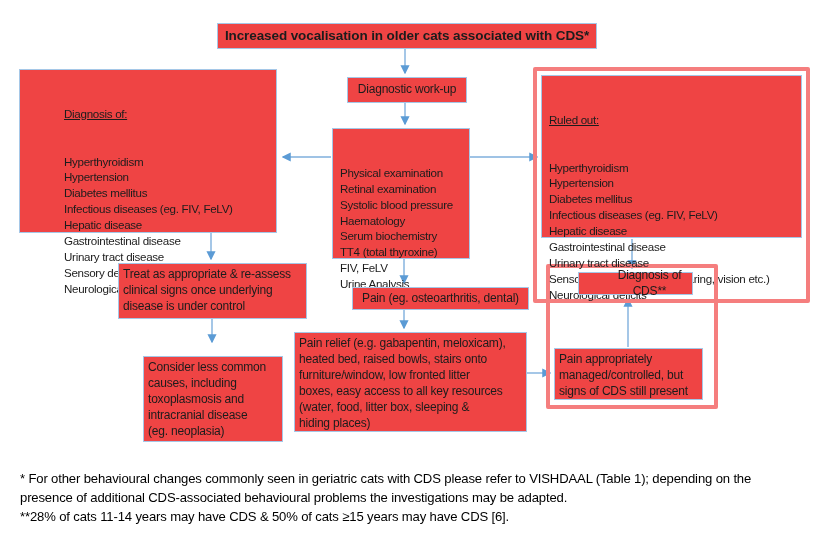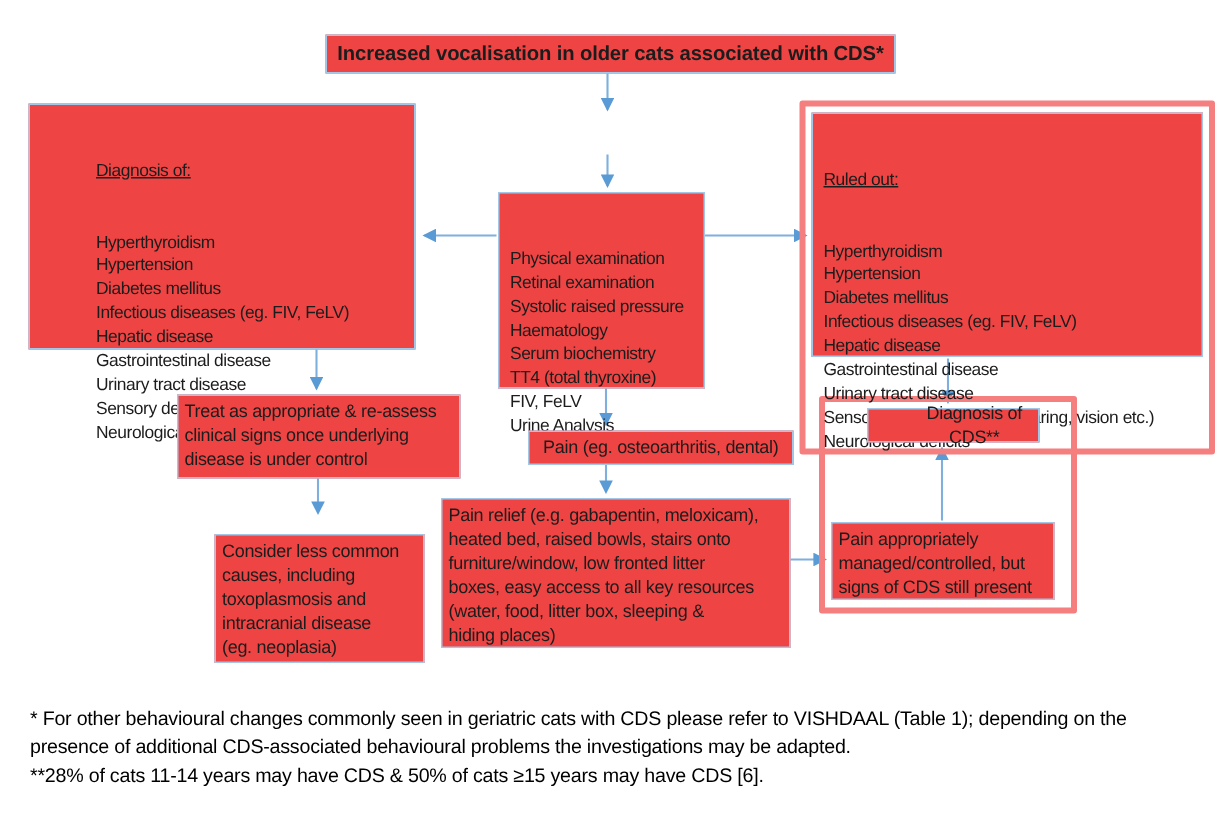--- a/index.html
+++ b/index.html
@@ -47,38 +47,39 @@
       <line x1="628" y1="347" x2="628" y2="299" marker-end="url(#ah)"></line>
       <line x1="527" y1="373" x2="550" y2="373" marker-end="url(#ah)"></line>
     </g>
   </svg>
 
   <div class="redrect" style="left:533px;top:67px;width:277px;height:236px;"></div>
   <div class="redrect" style="left:546px;top:264px;width:172px;height:145px;"></div>
 
   <div id="title-box" class="fbox center" style="left:217px;top:23px;width:380px;height:26px;">Increased vocalisation in older cats associated with CDS*</div>
 
+  <div class="fbox center" style="left:347px;top:77px;width:120px;height:26px;">Diagnostic work-up</div>
 
   <div class="fbox listbox" style="left:19px;top:69px;width:258px;height:164px;padding-left:44px;">
     <div class="hd">Diagnosis of:</div>
     <div>Hyperthyroidism
 Hypertension
 Diabetes mellitus
 Infectious diseases (eg. FIV, FeLV)
 Hepatic disease
 Gastrointestinal disease
 Urinary tract disease
 Sensory deficits (reduced hearing, vision etc. )
 Neurological deficits</div>
   </div>
 
   <div class="fbox listbox" style="left:332px;top:128px;width:138px;height:131px;">
     <div>Physical examination
 Retinal examination
-Systolic raised pressure
+Systolic blood pressure
 Haematology
 Serum biochemistry
 TT4 (total thyroxine)
 FIV, FeLV
 Urine Analysis</div>
   </div>
 
   <div class="fbox listbox" style="left:541px;top:75px;width:261px;height:163px;">
     <div class="hd">Ruled out:</div>
     <div>Hyperthyroidism

